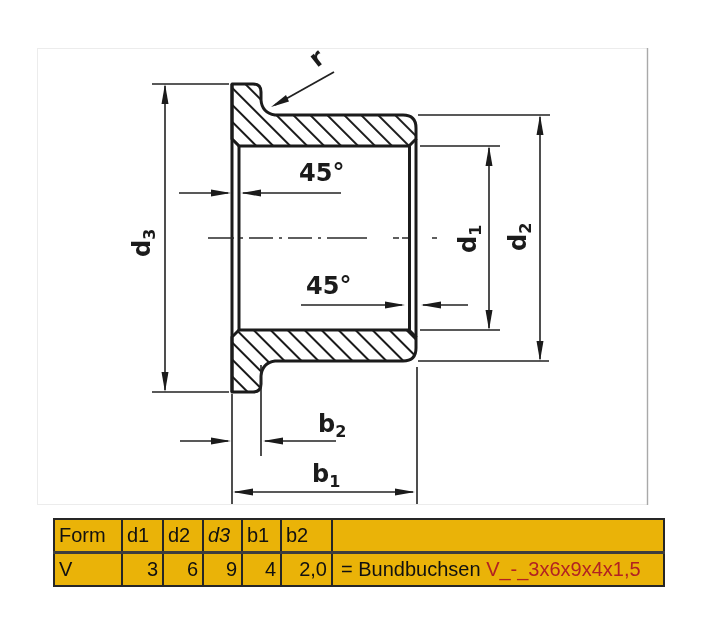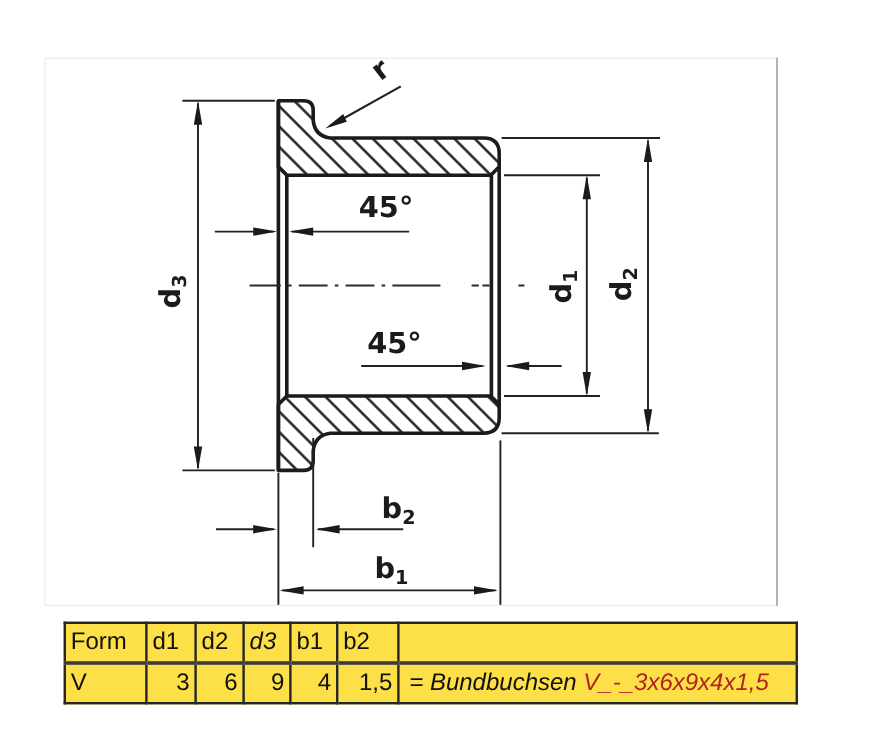--- a/index.html
+++ b/index.html
@@ -3,30 +3,30 @@
 <meta charset="utf-8">
 <style>
   html,body{margin:0;padding:0;background:#ffffff;}
   #stage{position:relative;width:724px;height:625px;background:#ffffff;overflow:hidden;
          font-family:"Liberation Sans",sans-serif;}
   svg text{font-family:"DejaVu Sans","Liberation Sans",sans-serif;}
   .dimtxt{font-size:24px;font-weight:700;fill:#1b1b1b;}
   .subtxt{font-size:16px;font-weight:700;fill:#1b1b1b;}
   
   #spec{position:absolute;left:53px;top:518px;border-collapse:collapse;
-        font-size:20px;color:#111;background:#fde047;table-layout:fixed;}
+        font-size:20px;color:#111;background:#eab308;table-layout:fixed;}
   #spec td{border:2px solid #262626;height:31px;padding:0 4px;vertical-align:middle;
            overflow:hidden;white-space:nowrap;}
   #spec{border:2px solid #0d0d0d;}
   #spec tr.hdr td{border-bottom:3px solid #3d3d3d;}
   .c-form{width:58px;} .c-d1{width:31px;margin-left:27px;} .c-d2{width:30px;} .c-d3{width:29px;font-style:italic;}
   .c-b1{width:29px;} .c-b2{width:41px;} .c-note{width:322px;}
   .num{text-align:right;}
   .note-val{color:#b22222;}
-  .note-cell{padding-left:8px !important;font-style:italic;}
+  .note-cell{padding-left:8px !important;}
 </style>
 </head>
 <body>
 
 <div id="stage">
 
 <svg width="724" height="625" viewBox="0 0 724 625">
   <defs>
     <pattern id="hatch" width="12" height="12" patternUnits="userSpaceOnUse" patternTransform="rotate(-45)">
       <rect width="12" height="12" fill="#ffffff"></rect>
@@ -141,19 +141,19 @@
     <td class="c-b1">b1</td>
     <td class="c-b2">b2</td>
     <td class="c-note"></td>
   </tr>
   <tr>
     <td>V</td>
     <td class="num">3</td>
     <td class="num">6</td>
     <td class="num">9</td>
     <td class="num">4</td>
-    <td class="num">1,5</td>
+    <td class="num">2,0</td>
     <td class="note-cell"><span>= Bundbuchsen </span><span class="note-val">V_-_3x6x9x4x1,5</span></td>
   </tr>
 </tbody>
     </table>
 
 </div>
 
 </body></html>

